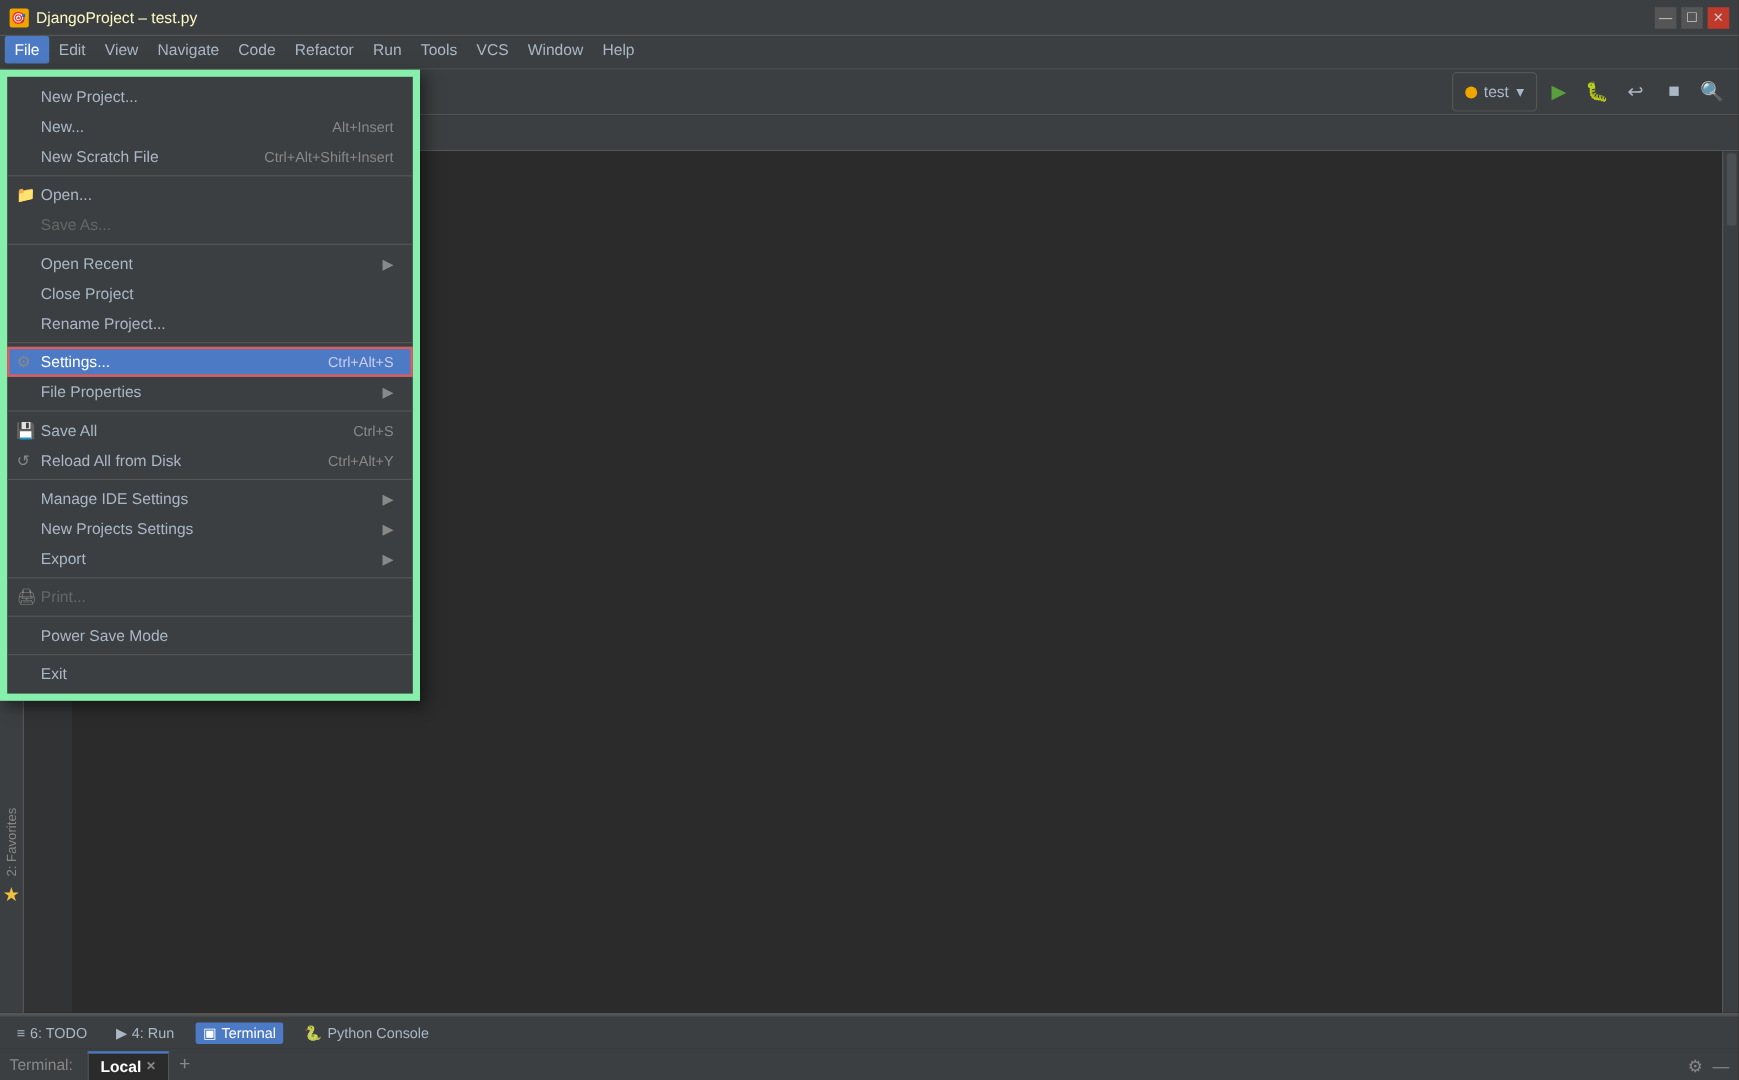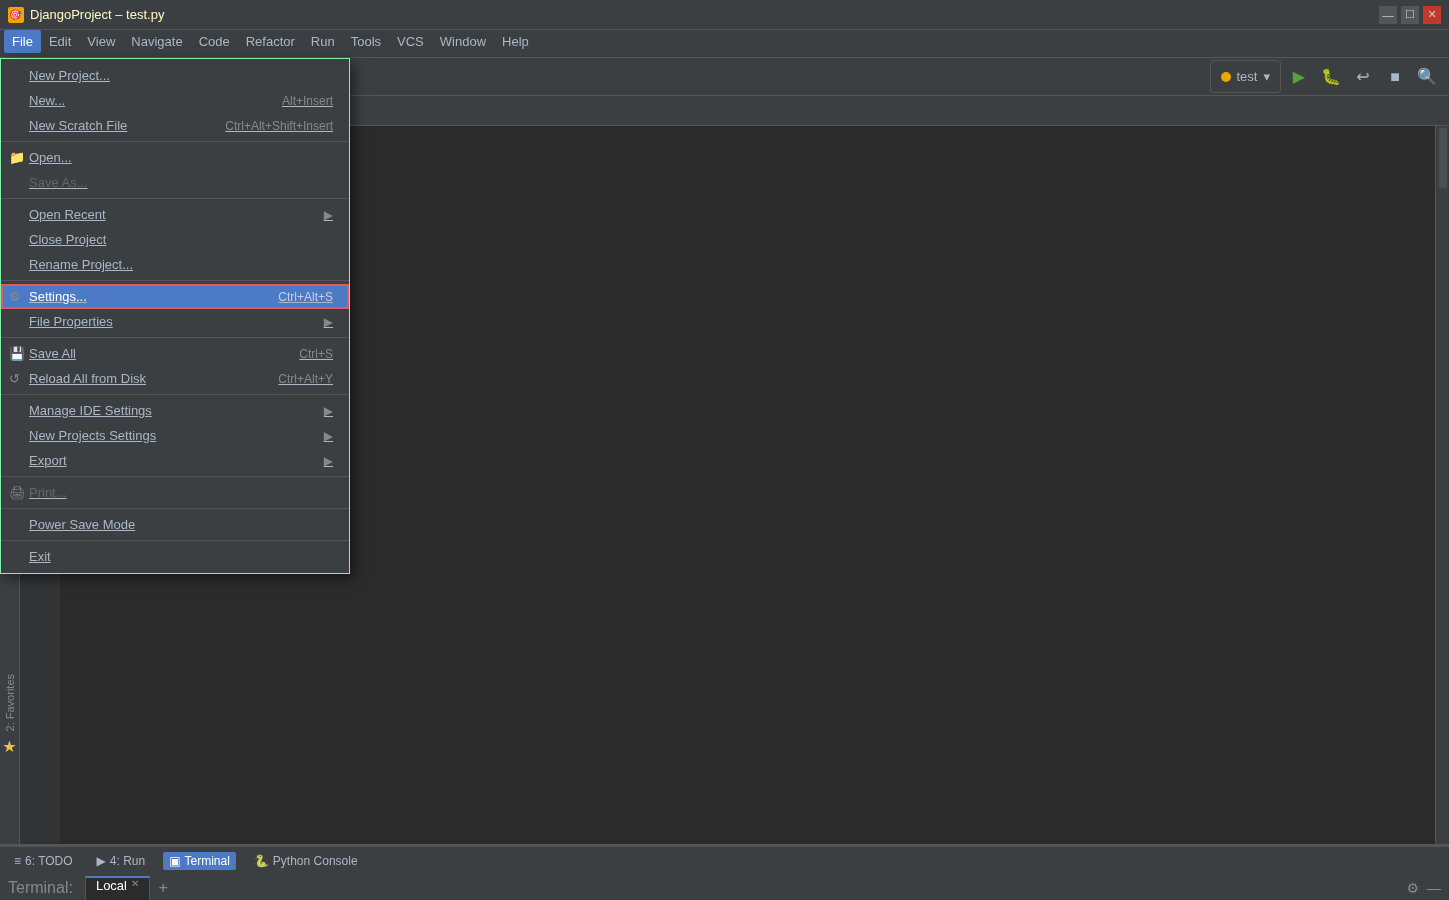--- a/index.html
+++ b/index.html
@@ -238,35 +238,36 @@
       height: 28px;
       background: #3c3f41;
       display: flex;
       align-items: center;
       padding: 0 8px;
       gap: 4px;
       border-bottom: 1px solid #555;
     }
     .bottom-tab-label {
       color: #888;
-      font-size: 16px;
+      font-size: 13px;
       margin-right: 8px;
     }
     .bottom-tab {
       display: flex;
-      align-items: flex-start;
+      align-items: center;
       padding: 0 10px;
       background: #2b2b2b;
       color: #a9b7c6;
       font-size: 13px;
       cursor: pointer;
       gap: 4px;
       border: 1px solid #555;
       border-bottom: none;
       height: 24px;
+      font-weight: bold;
     }
     .bottom-tab.active {
       background: #2b2b2b;
       color: #fff;
       border-top: 2px solid #4c7ac4;
     }
     .bottom-tab-close {
       font-size: 10px;
       color: #888;
     }
@@ -332,25 +333,24 @@
 
     
     .dropdown-overlay {
       position: absolute;
       top: 58px;
       left: 0;
       z-index: 1000;
     }
     .dropdown-menu {
       background: #3c3f41;
-      border: 1px solid #86efac;
+      border: 6px solid #86efac;
       box-shadow: 4px 4px 12px rgba(0,0,0,0.5);
       min-width: 350px;
       padding: 4px 0;
-      text-decoration: underline;
     }
     .menu-separator {
       height: 1px;
       background: #555;
       margin: 3px 0;
     }
     .drop-item {
       display: flex;
       align-items: center;
       padding: 5px 16px 5px 28px;

